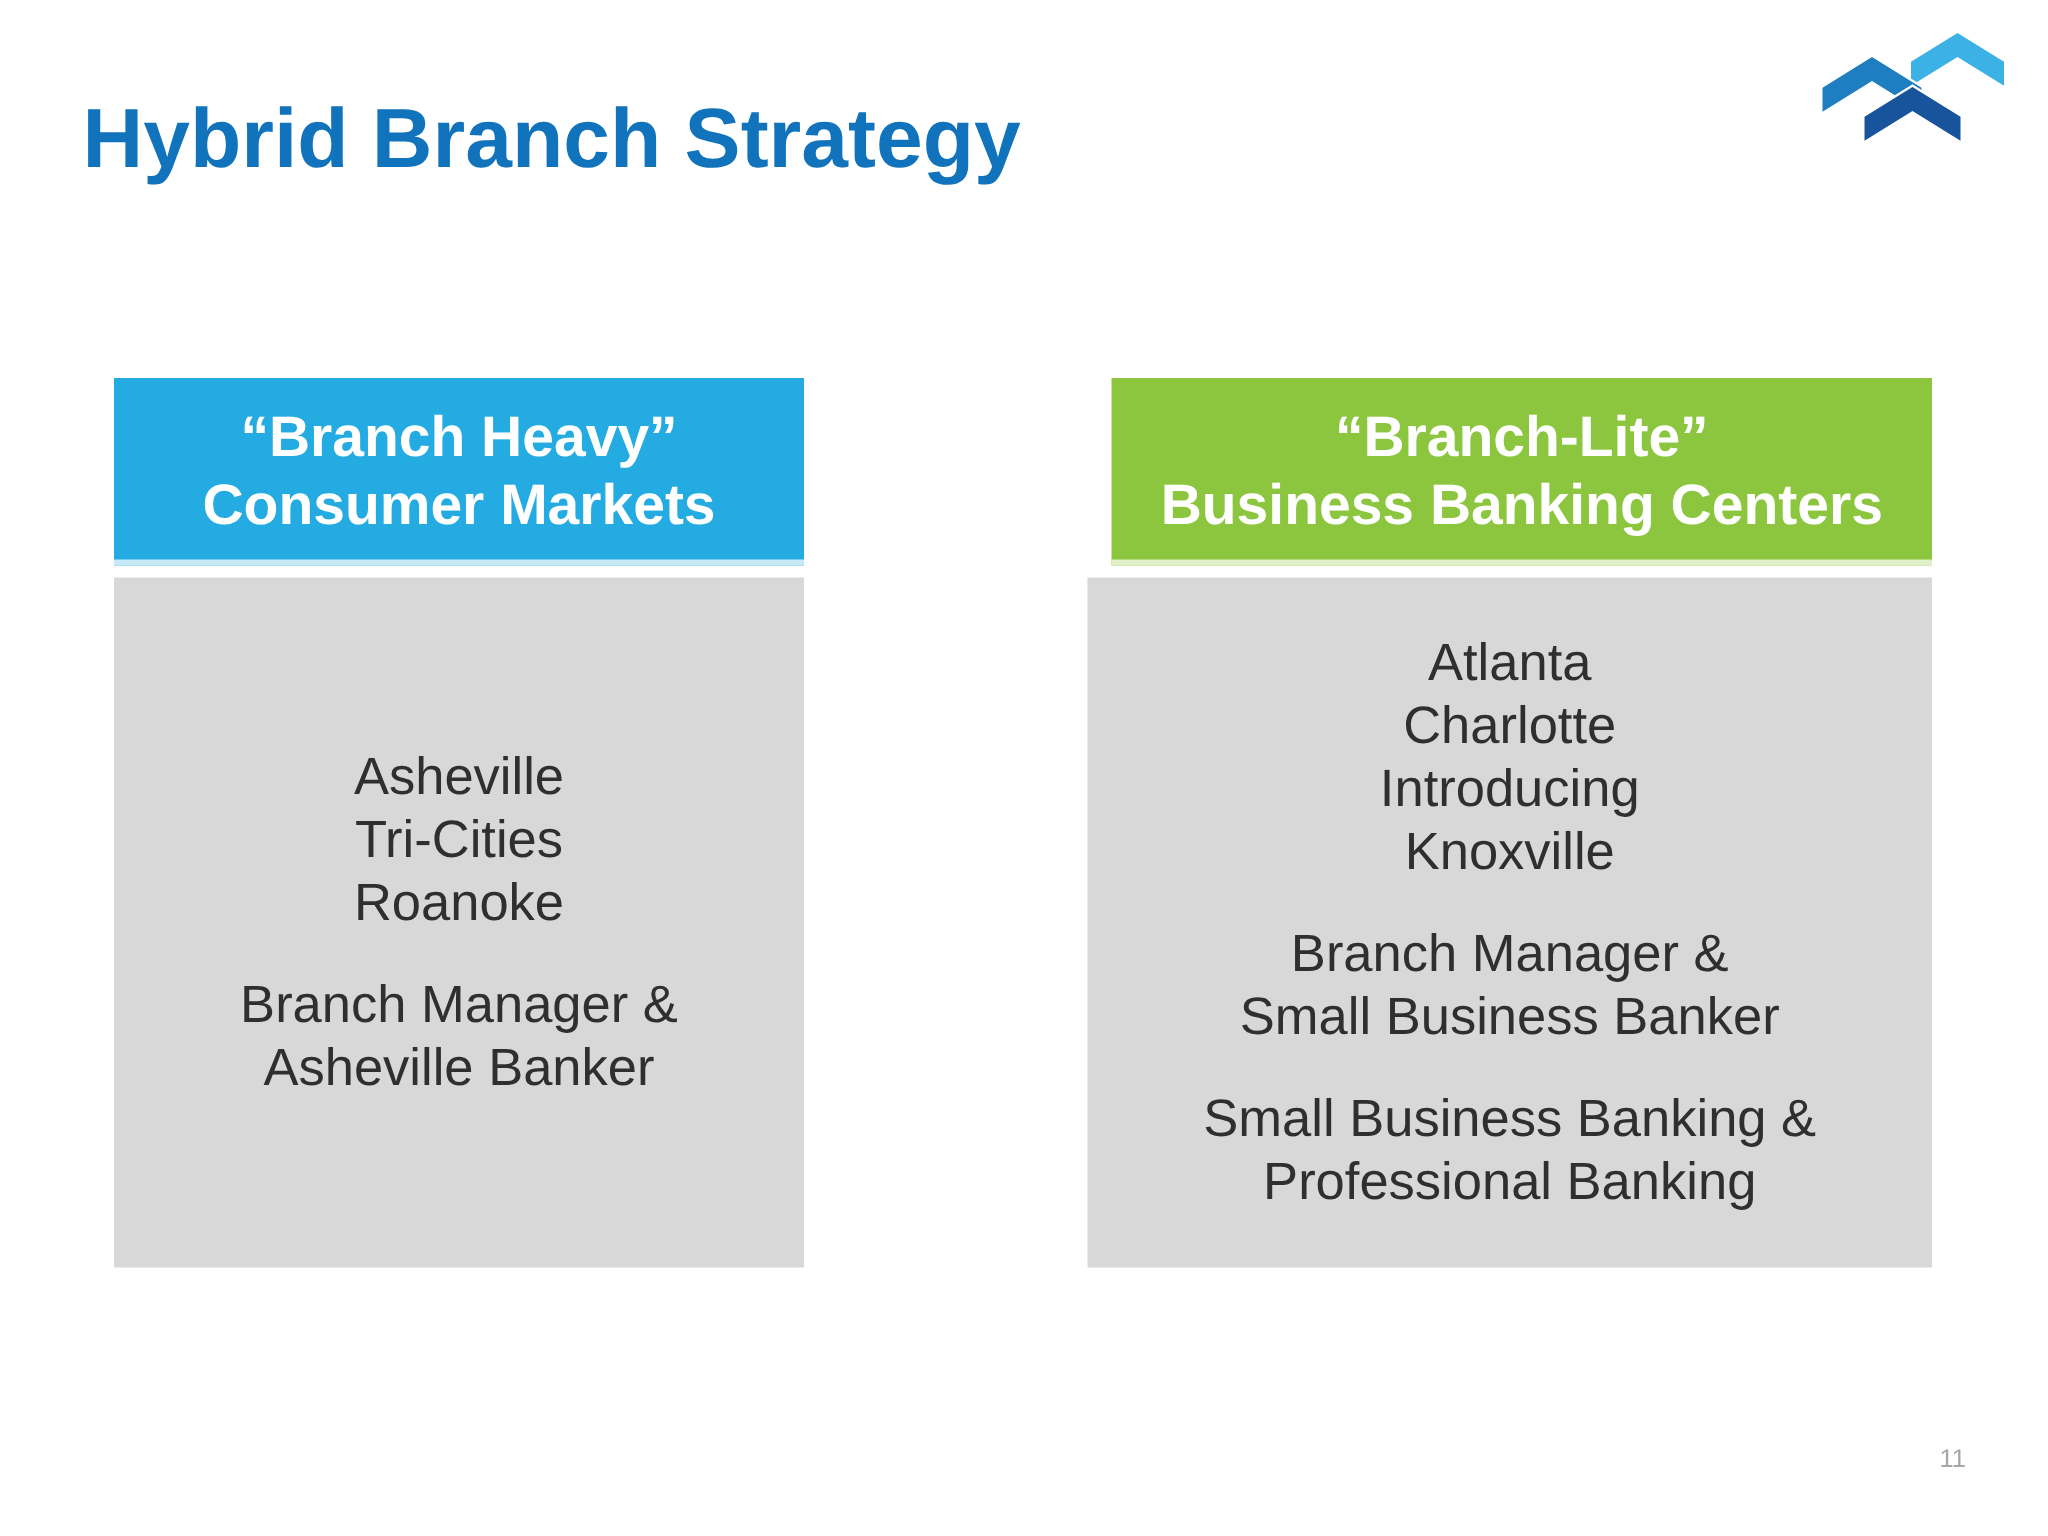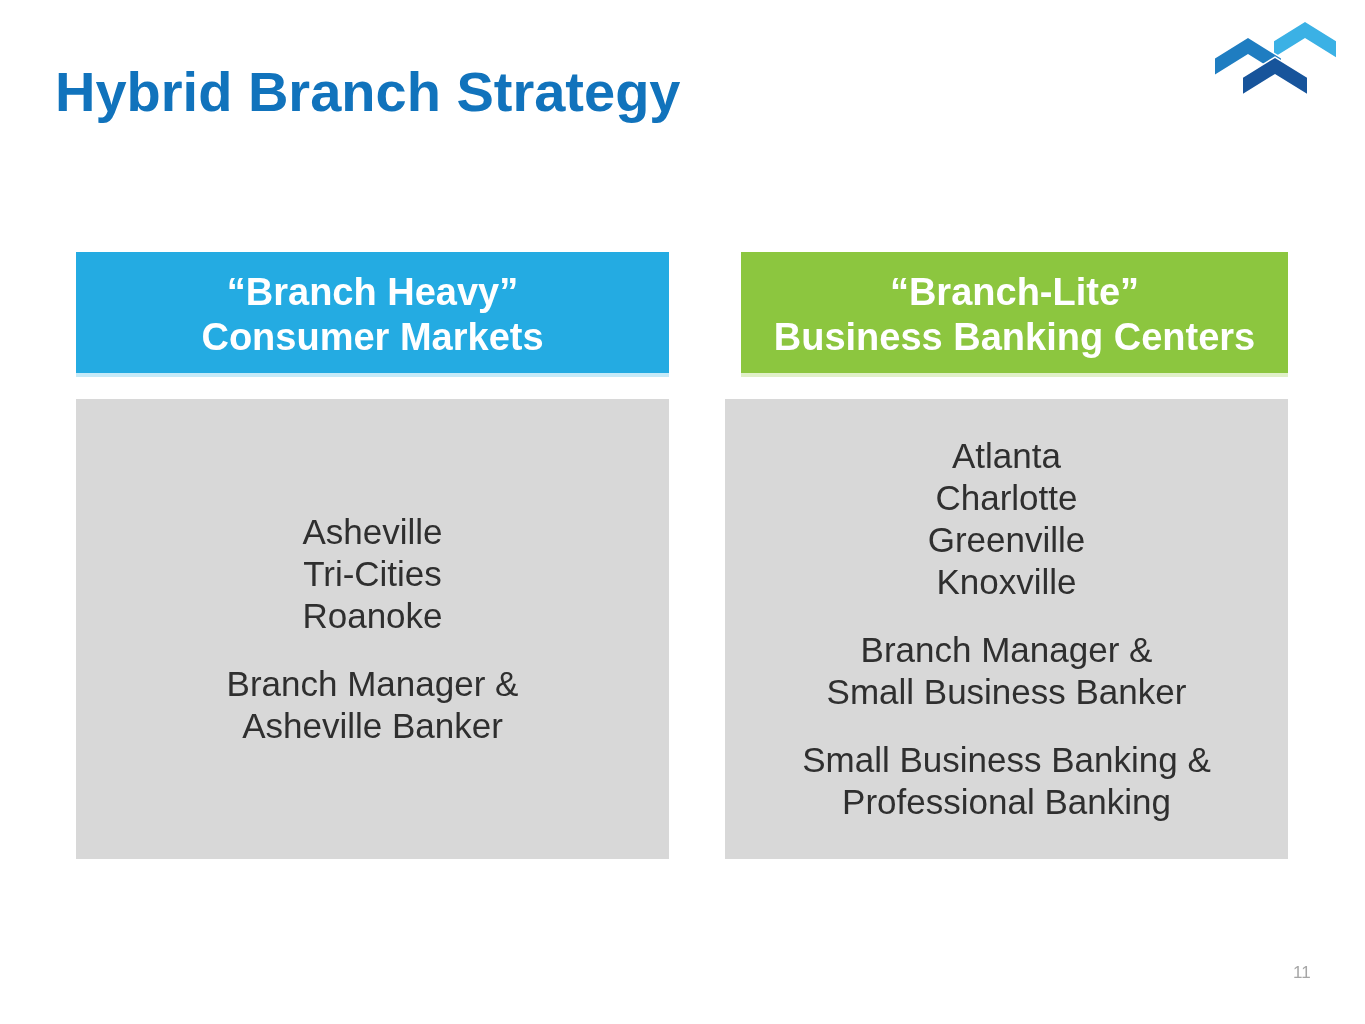--- a/index.html
+++ b/index.html
@@ -25,42 +25,42 @@
   .logo {
     position: absolute;
     left: 1213px;
     top: 10px;
     width: 124px;
     height: 96px;
   }
   .column {
     position: absolute;
     top: 252px;
-    width: 593px;
+    width: 460px;
   }
   .col-left  { left: 76px;  }
   .col-right { left: 725px; width: 563px; }
   .col-header {
     height: 117px;
     display: flex;
     flex-direction: column;
     justify-content: center;
     align-items: center;
     padding-top: 4px;
     box-sizing: content-box;
     color: #ffffff;
     font-weight: bold;
     font-size: 38px;
     line-height: 45px;
     text-align: center;
   }
   .col-header.blue  { background: #24ABE2; border-bottom: 4px solid #C6EAF8; }
   .col-header.green { background: #8CC63F; border-bottom: 4px solid #E0F0C8; margin-left: 16px; }
   .col-body {
-    margin-top: 22px;
+    margin-top: 8px;
     height: 460px;
     background: #D8D8D8;
     display: flex;
     flex-direction: column;
     justify-content: center;
     align-items: center;
     font-size: 35px;
     line-height: 42px;
     color: #2F2F2F;
     text-align: center;
@@ -108,21 +108,21 @@
 
   <section class="column col-right">
     <header class="col-header green">
       <div>“Branch-Lite”</div>
       <div>Business Banking Centers</div>
     </header>
     <div class="col-body">
       <div class="para">
         <div>Atlanta</div>
         <div>Charlotte</div>
-        <div>Greenville</div>
+        <div>Introducing</div>
         <div>Knoxville</div>
       </div>
       <div class="para">
         <div>Branch Manager &amp;</div>
         <div>Small Business Banker</div>
       </div>
       <div class="para">
         <div>Small Business Banking &amp;</div>
         <div>Professional Banking</div>
       </div>

